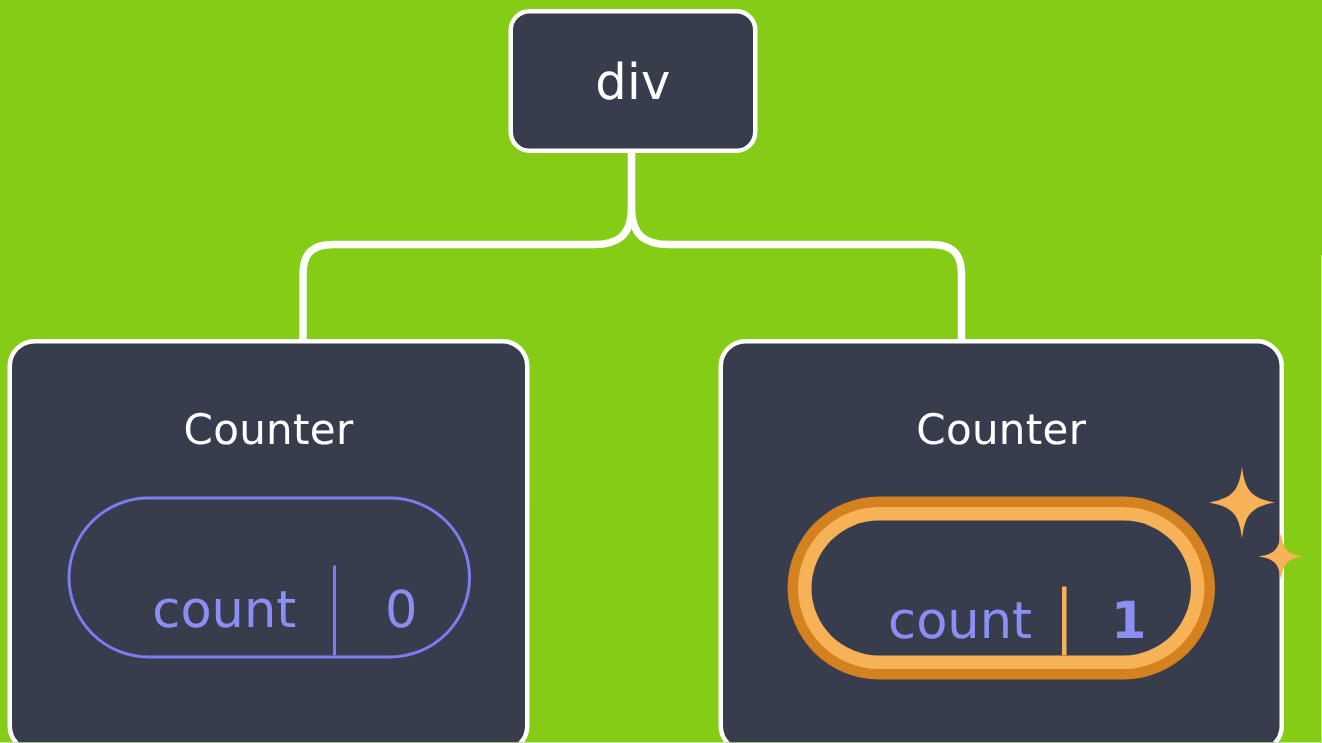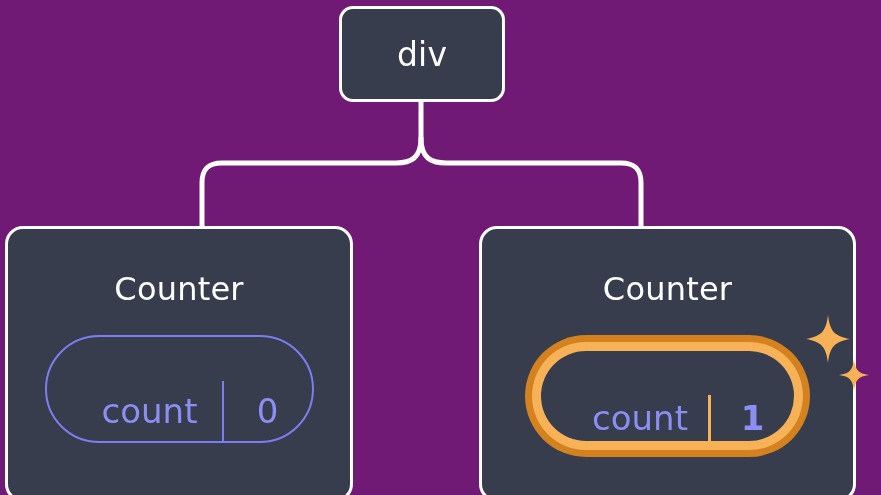--- a/index.html
+++ b/index.html
@@ -5,21 +5,21 @@
   html, body {
     margin: 0;
     padding: 0;
     background: #ffffff;
   }
   #stage {
     position: relative;
     width: 881px;
     height: 495px;
     overflow: hidden;
-    background: #701a75;
+    background: #84cc16;
     font-family: "DejaVu Sans", "Liberation Sans", sans-serif;
   }
 
   
   #connectors {
     position: absolute;
     left: 0;
     top: 0;
     width: 881px;
     height: 495px;
@@ -58,21 +58,21 @@
     top: 226px;
     height: 276px;
     padding-top: 44px;
   }
 
   .node-left  { left: 5px;   width: 348px; }
   .node-right { left: 479px; width: 377px; }
 
   .node-label {
     color: #ffffff;
-    font-size: 32px;
+    font-size: 28px;
     line-height: 1;
     letter-spacing: 0.2px;
   }
 
   
   .pill-wrap {
     position: relative;
     margin-top: 30px;
   }
 

